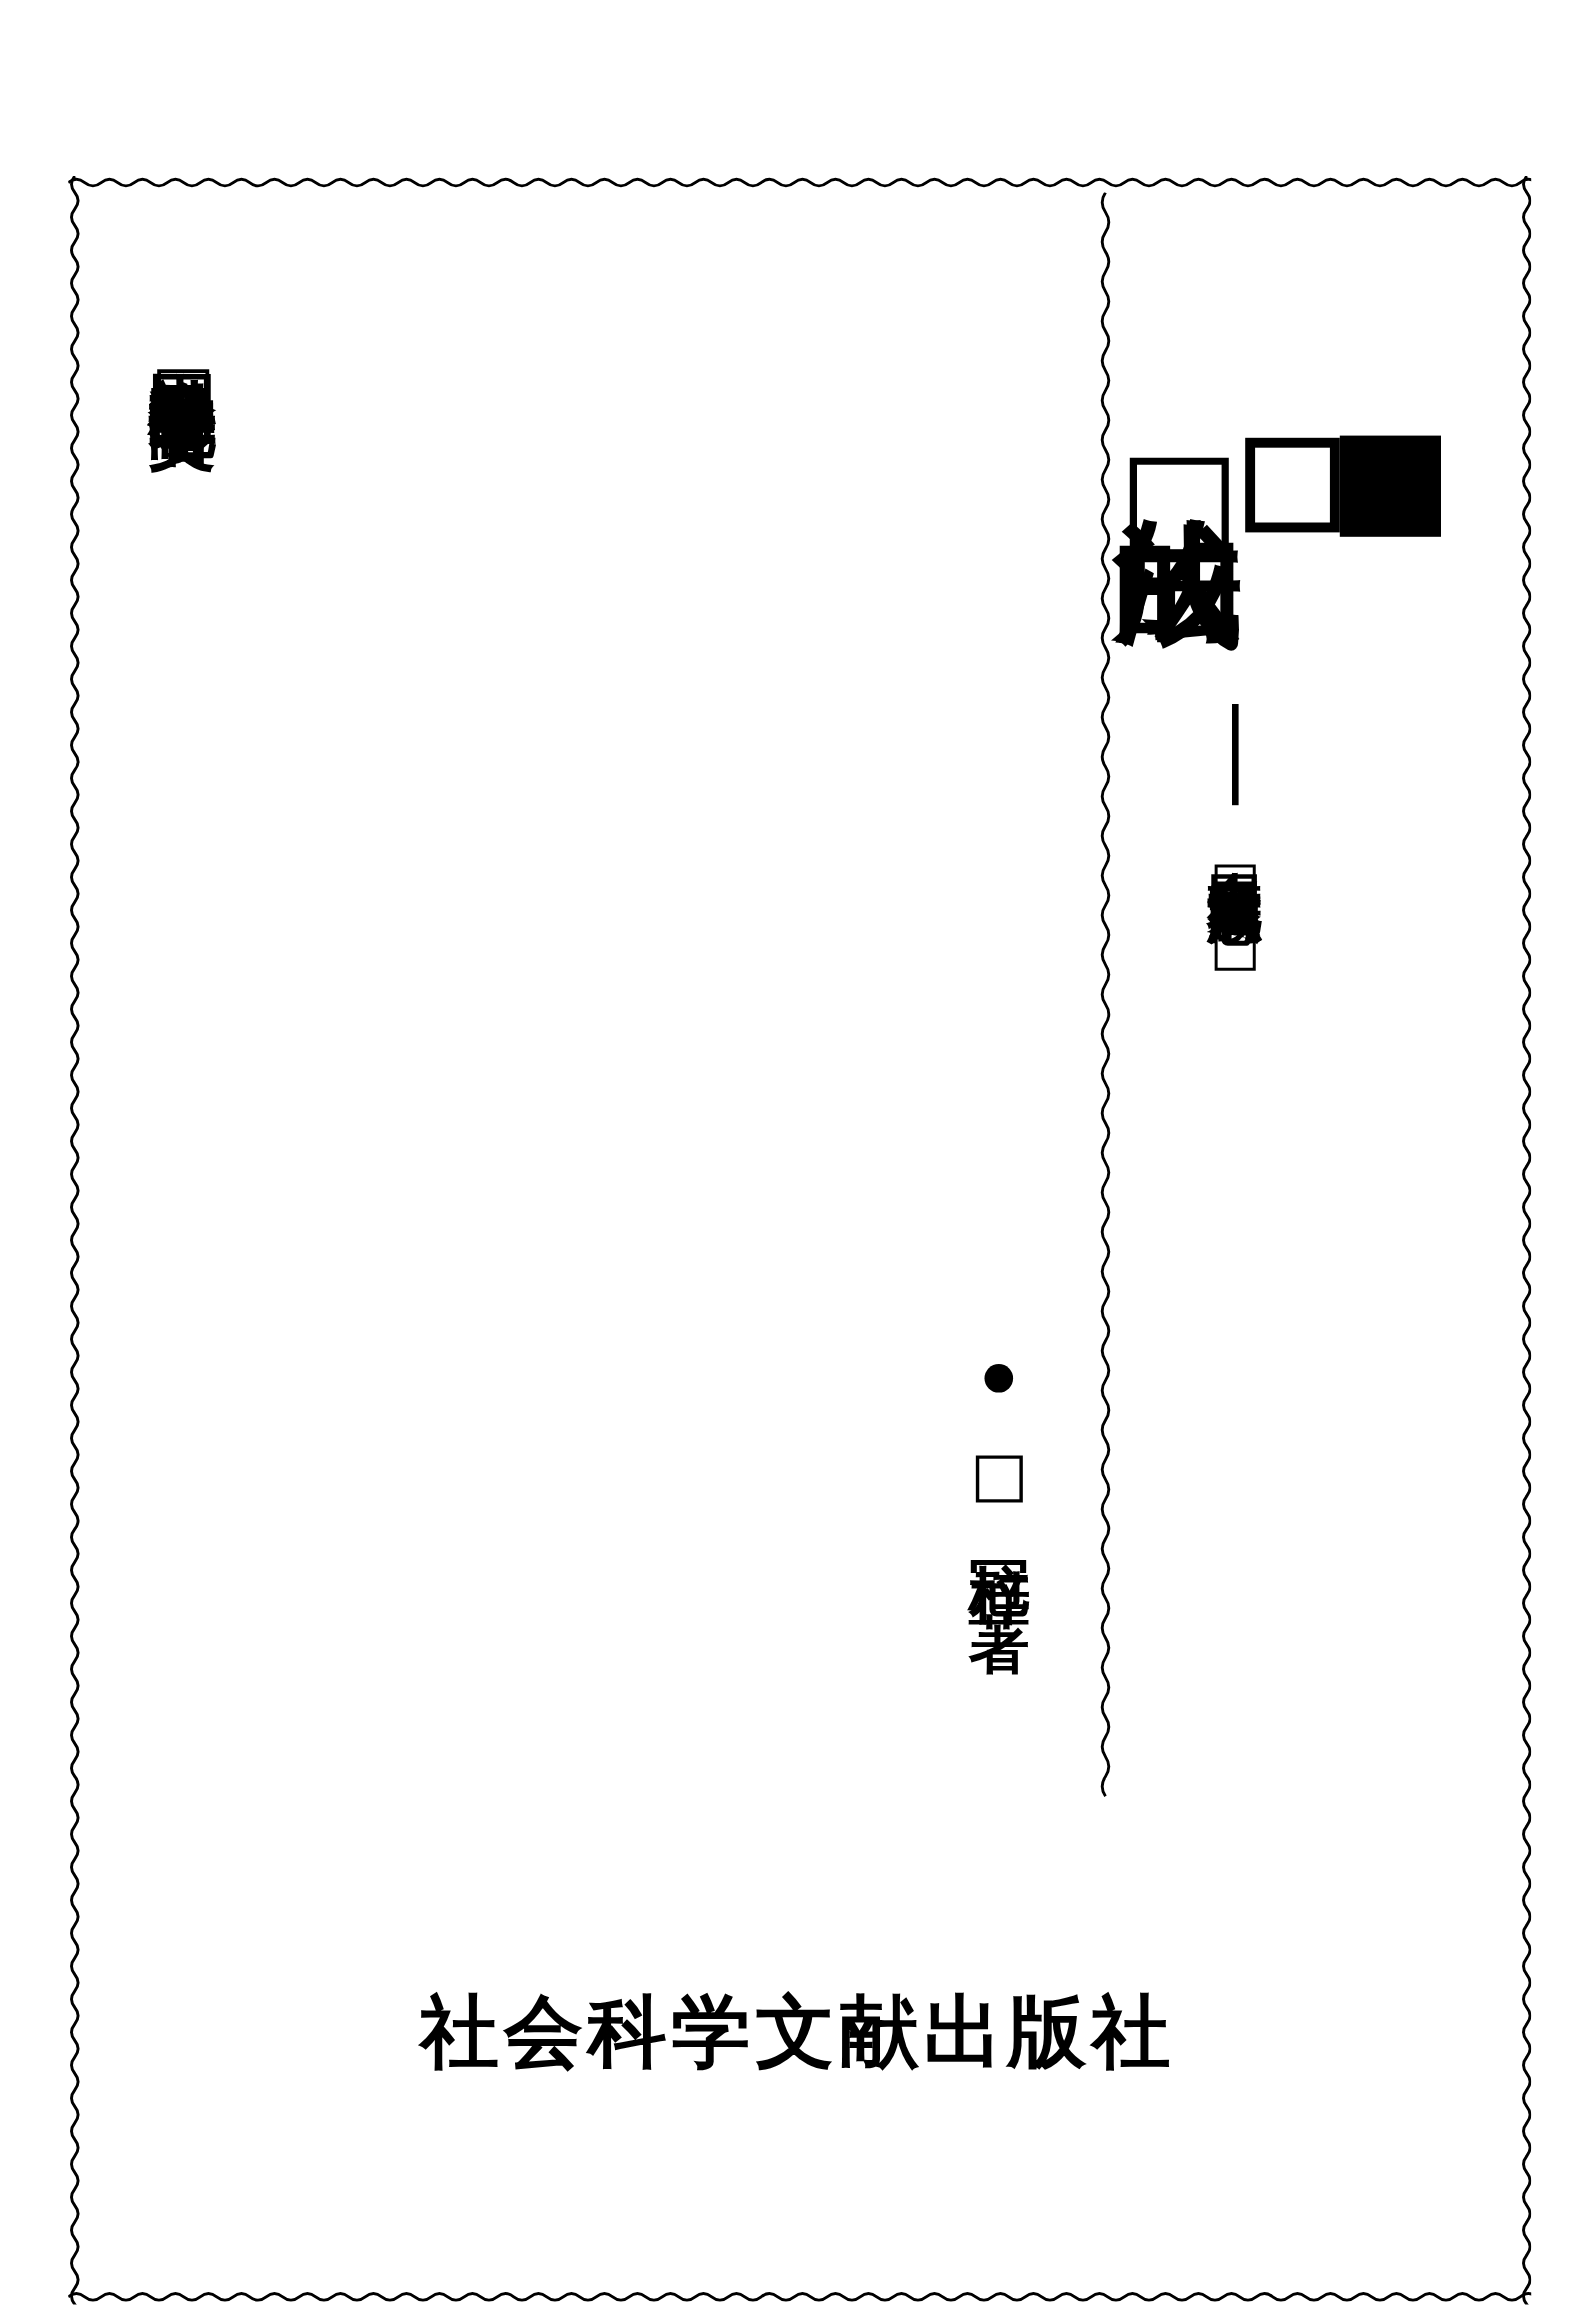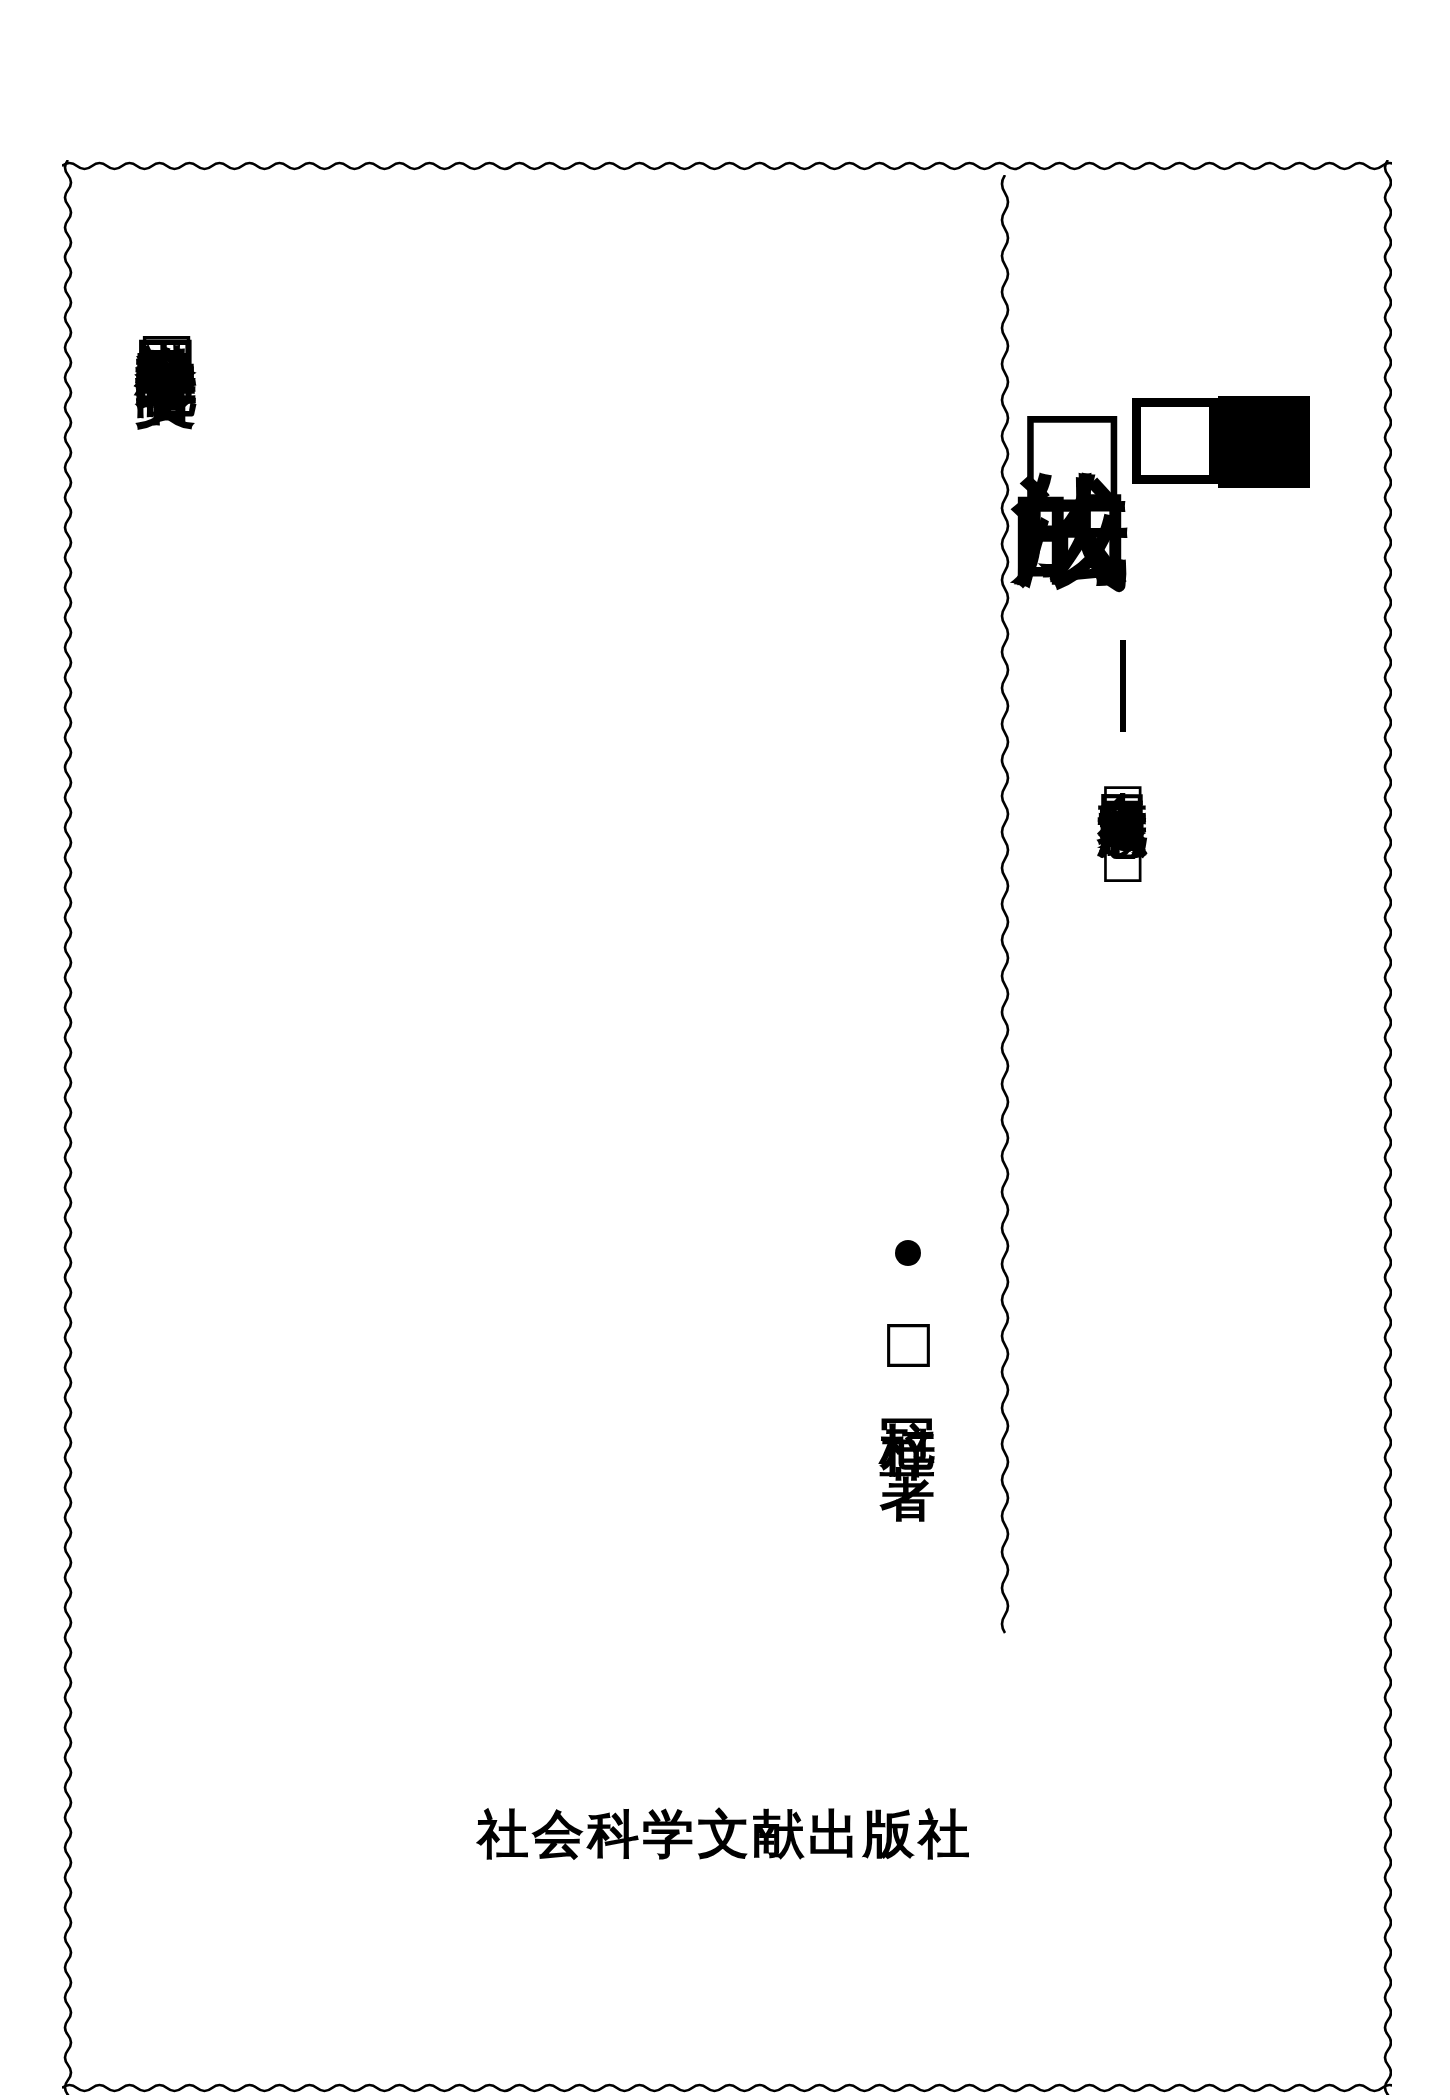--- a/index.html
+++ b/index.html
@@ -159,21 +159,21 @@
   }
 
   
   #publisher {
     position: absolute;
     left: 0;
     width: 1450px;
     top: 1800px;
     text-align: center;
     font-family: "DejaVu Sans", "Liberation Sans", sans-serif;
-    font-size: 52px;
+    font-size: 72px;
     font-weight: bold;
     letter-spacing: 0.06em;
   }
 </style>
 </head>
 <body>
 
 <div id="page">
 
   <div id="wavy-frame">

